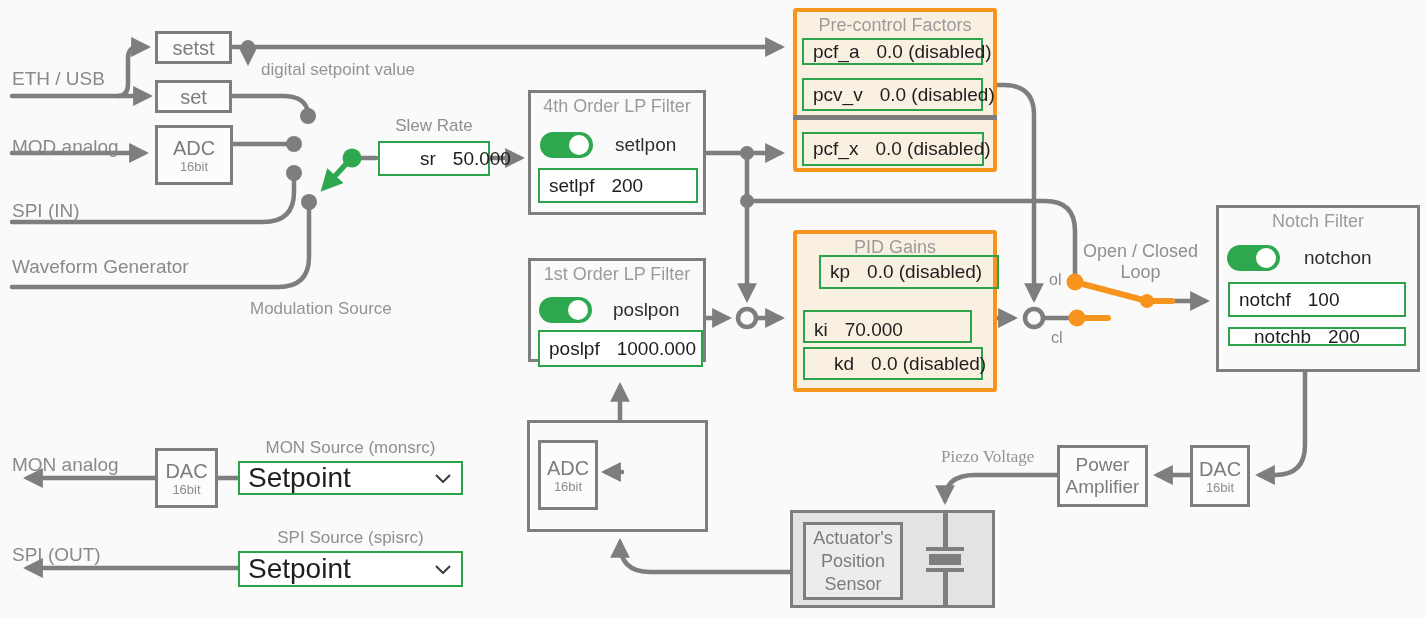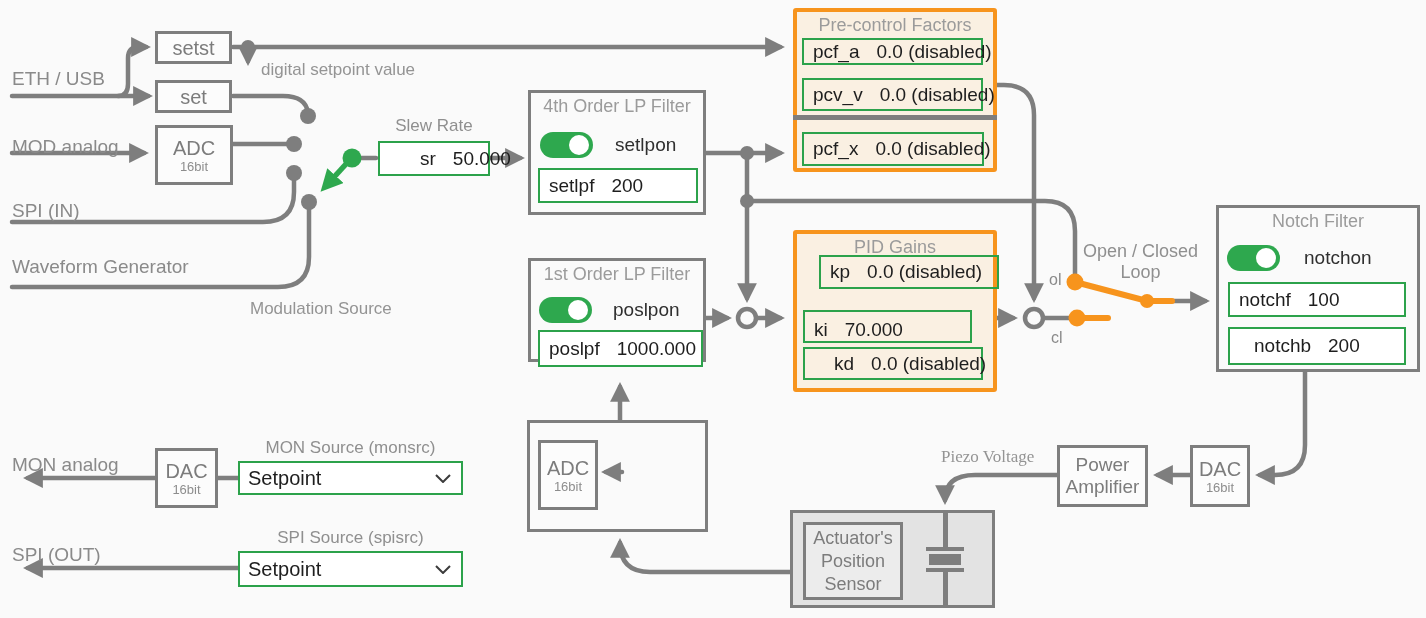--- a/index.html
+++ b/index.html
@@ -21,21 +21,21 @@
   .field{position:absolute;border:2px solid #2ca24b;background:#ffffff;display:flex;
          align-items:center;box-sizing:border-box;font-size:19px;color:#1e1e1e;
          padding-left:9px;white-space:nowrap;}
   .field .val{margin-left:17px;}
   .orange-panel .field{background:transparent;}
   .toggle{position:absolute;width:53px;height:26px;border-radius:13px;background:#2ea84e;}
   .toggle .knob{position:absolute;top:3px;right:4px;width:20px;height:20px;border-radius:50%;background:#fff;}
   .toggle-label{position:absolute;font-size:19px;color:#2f2f2f;white-space:nowrap;}
   .dropdown{position:absolute;border:2px solid #2ca24b;background:#fff;display:flex;
             align-items:center;justify-content:space-between;padding:0 10px 0 8px;
-            box-sizing:border-box;font-size:20px;color:#1e1e1e;}
+            box-sizing:border-box;font-size:28px;color:#1e1e1e;}
   .sep{position:absolute;background:#7e7e7e;}
   .capbar{position:absolute;background:#7e7e7e;}
   .loop-label{font-size:18px;color:#8f8f8f;text-align:center;line-height:21px;white-space:nowrap;}
   .olcl{font-size:16px;color:#8a8a8a;white-space:nowrap;}
   .act-box{border:3px solid #7e7e7e;background:#e3e3e3;box-sizing:border-box;}
   .act-inner{position:absolute;border:3px solid #7e7e7e;background:#ececec;box-sizing:border-box;
              display:flex;flex-direction:column;align-items:center;justify-content:center;
              font-size:18px;color:#7c7c7c;line-height:23px;text-align:center;}
 </style>
 </head>
@@ -207,21 +207,21 @@
   <div class="ui panel" style="left:1216px;top:205px;width:204px;height:167px;">
     <div class="panel-title">Notch Filter</div>
     <div class="toggle" style="left:8px;top:37px;">
       <div class="knob"></div>
     </div>
     <div class="toggle-label" style="left:85px;top:39px;">notchon</div>
     <div class="field" style="left:9px;top:74px;width:178px;height:35px;">
       <span>notchf</span>
       <span class="val">100</span>
     </div>
-    <div class="field" style="left:9px;top:119px;width:178px;height:38px;padding-left:24px;">
+    <div class="field" style="left:9px;top:119px;width:178px;height:19px;padding-left:24px;">
       <span>notchb</span>
       <span class="val">200</span>
     </div>
   </div>
 
   <div class="ui panel" style="left:527px;top:420px;width:181px;height:112px;">
     <div class="chip" style="position:absolute;left:8px;top:17px;width:60px;height:70px;">
       <span class="big">ADC</span>
       <span class="small">16bit</span>
     </div>

